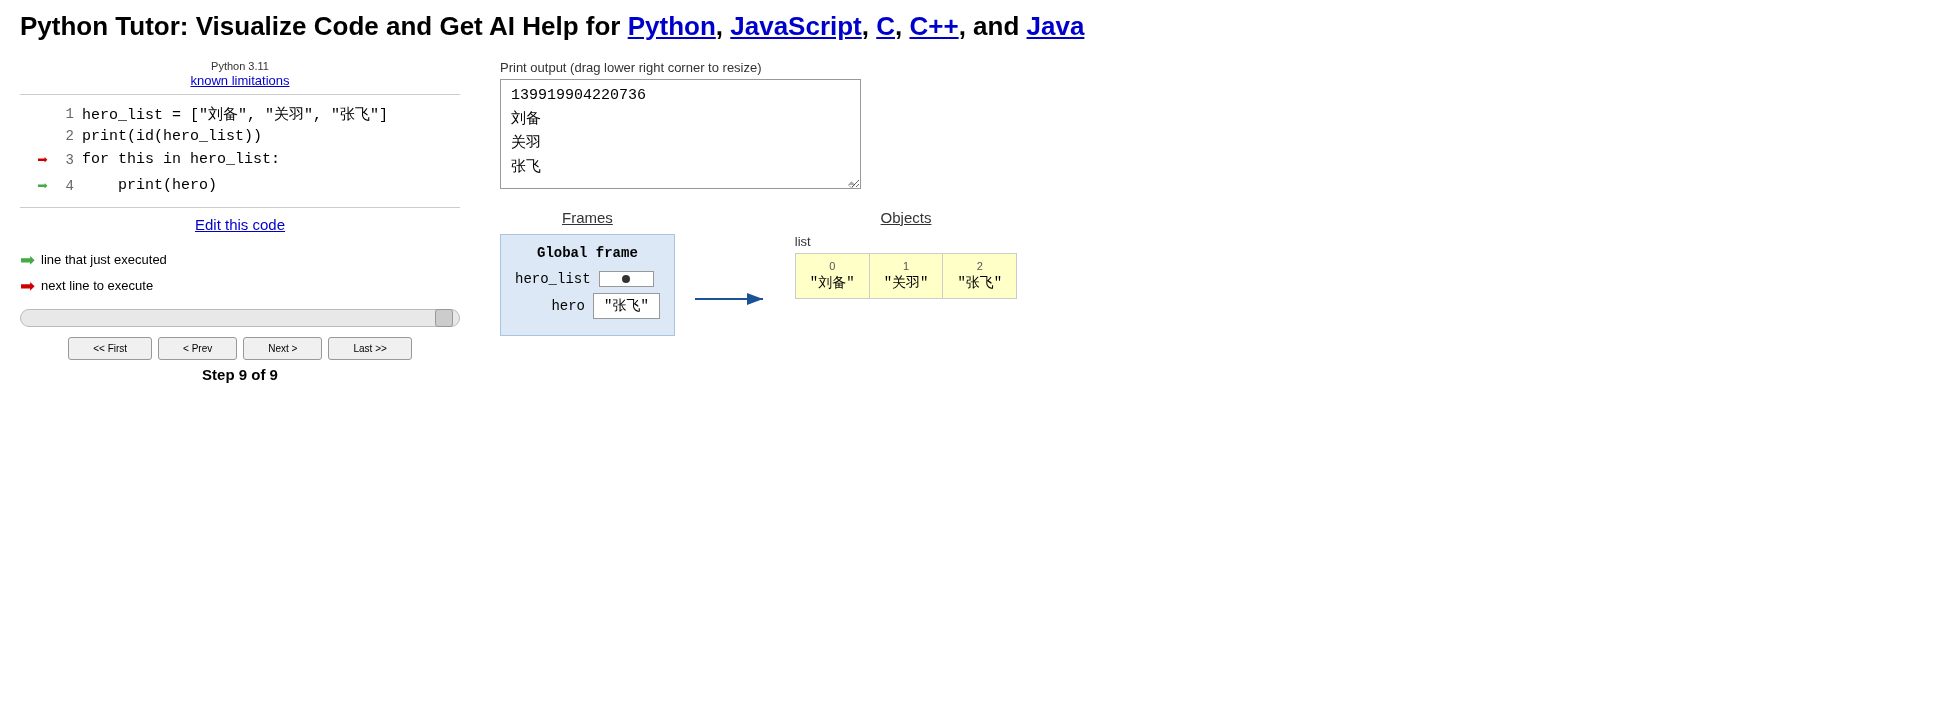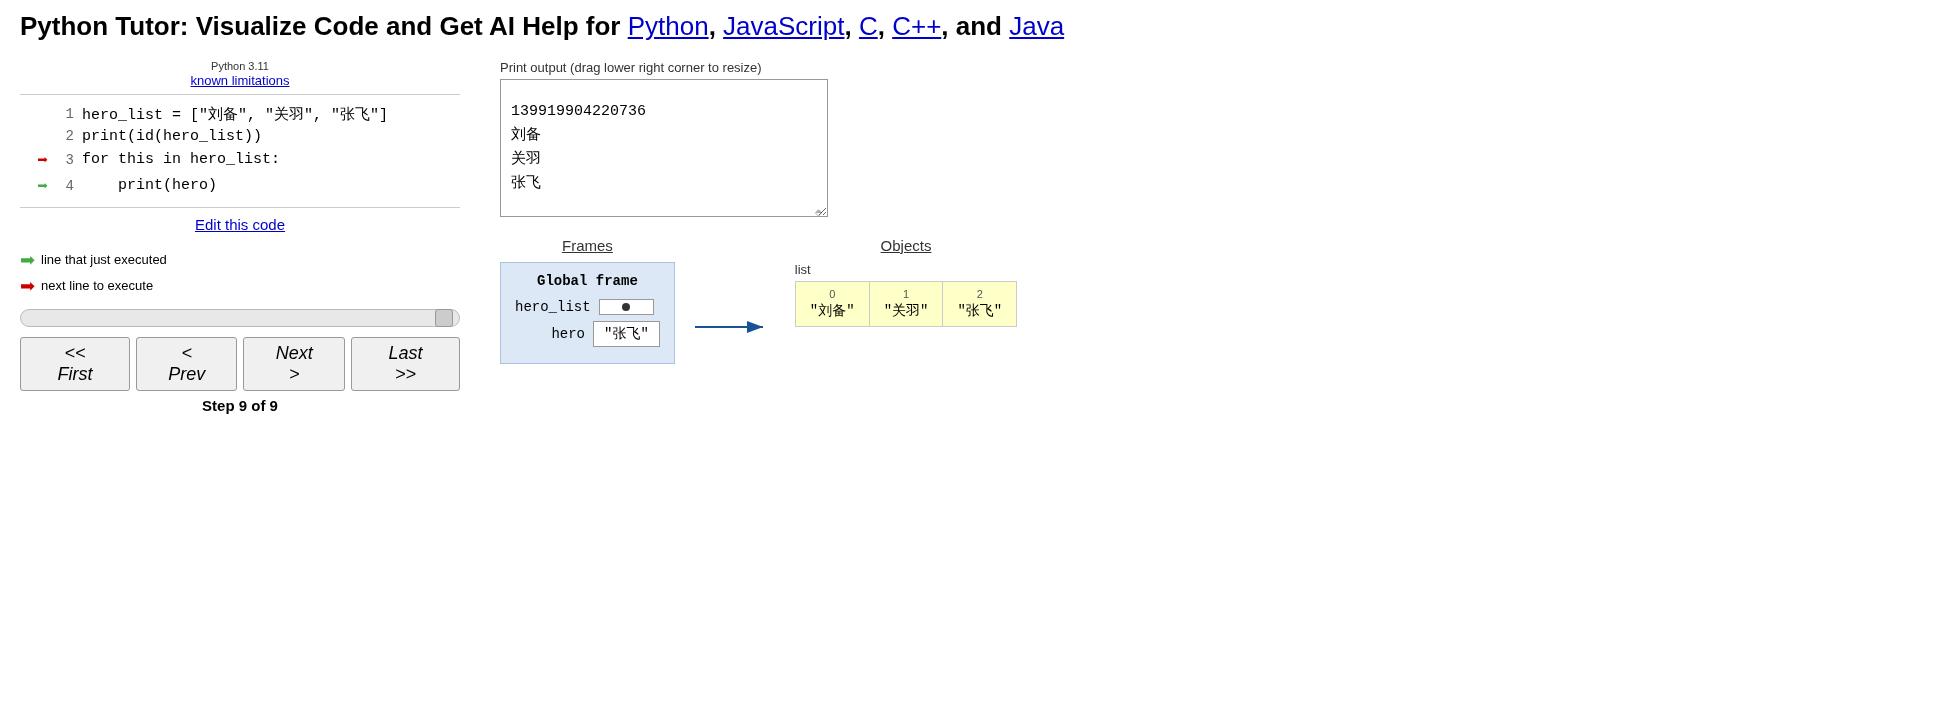--- a/index.html
+++ b/index.html
@@ -13,21 +13,21 @@
     a { color: #00c; text-decoration: underline; }
 
     
     .page-title {
       font-size: 26px;
       font-weight: bold;
       margin-bottom: 16px;
       line-height: 1.3;
     }
     .page-title a {
-      font-weight: normal;
+      font-weight: bold;
       font-size: 26px;
     }
 
     
     .main-layout {
       display: flex;
       gap: 40px;
       align-items: flex-start;
     }
 
@@ -126,26 +126,25 @@
     }
 
     .nav-buttons {
       display: flex;
       justify-content: center;
       gap: 6px;
       margin: 8px 0 6px;
     }
     .nav-btn {
       padding: 5px 24px;
-      font-size: 18px;
+      font-size: 10px;
       border: 1px solid #999;
       background: #f0f0f0;
       cursor: pointer;
       border-radius: 3px;
-      font-style: italic;
     }
 
     .step-label {
       text-align: center;
       font-size: 15px;
       font-weight: bold;
       margin-top: 4px;
     }
 
     
@@ -156,23 +155,23 @@
 
     .print-output-label {
       font-size: 13px;
       color: #333;
       margin-bottom: 4px;
     }
     .print-output-box {
       border: 1px solid #999;
       font-family: 'Courier New', Courier, monospace;
       font-size: 15px;
-      padding: 20px 10px;
+      padding: 4px 10px;
       min-height: 110px;
-      width: 328px;
+      width: 361px;
       resize: both;
       overflow: auto;
       background: #fff;
       line-height: 1.6;
       position: relative;
     }
     .resize-handle {
       position: absolute;
       bottom: 2px;
       right: 2px;

